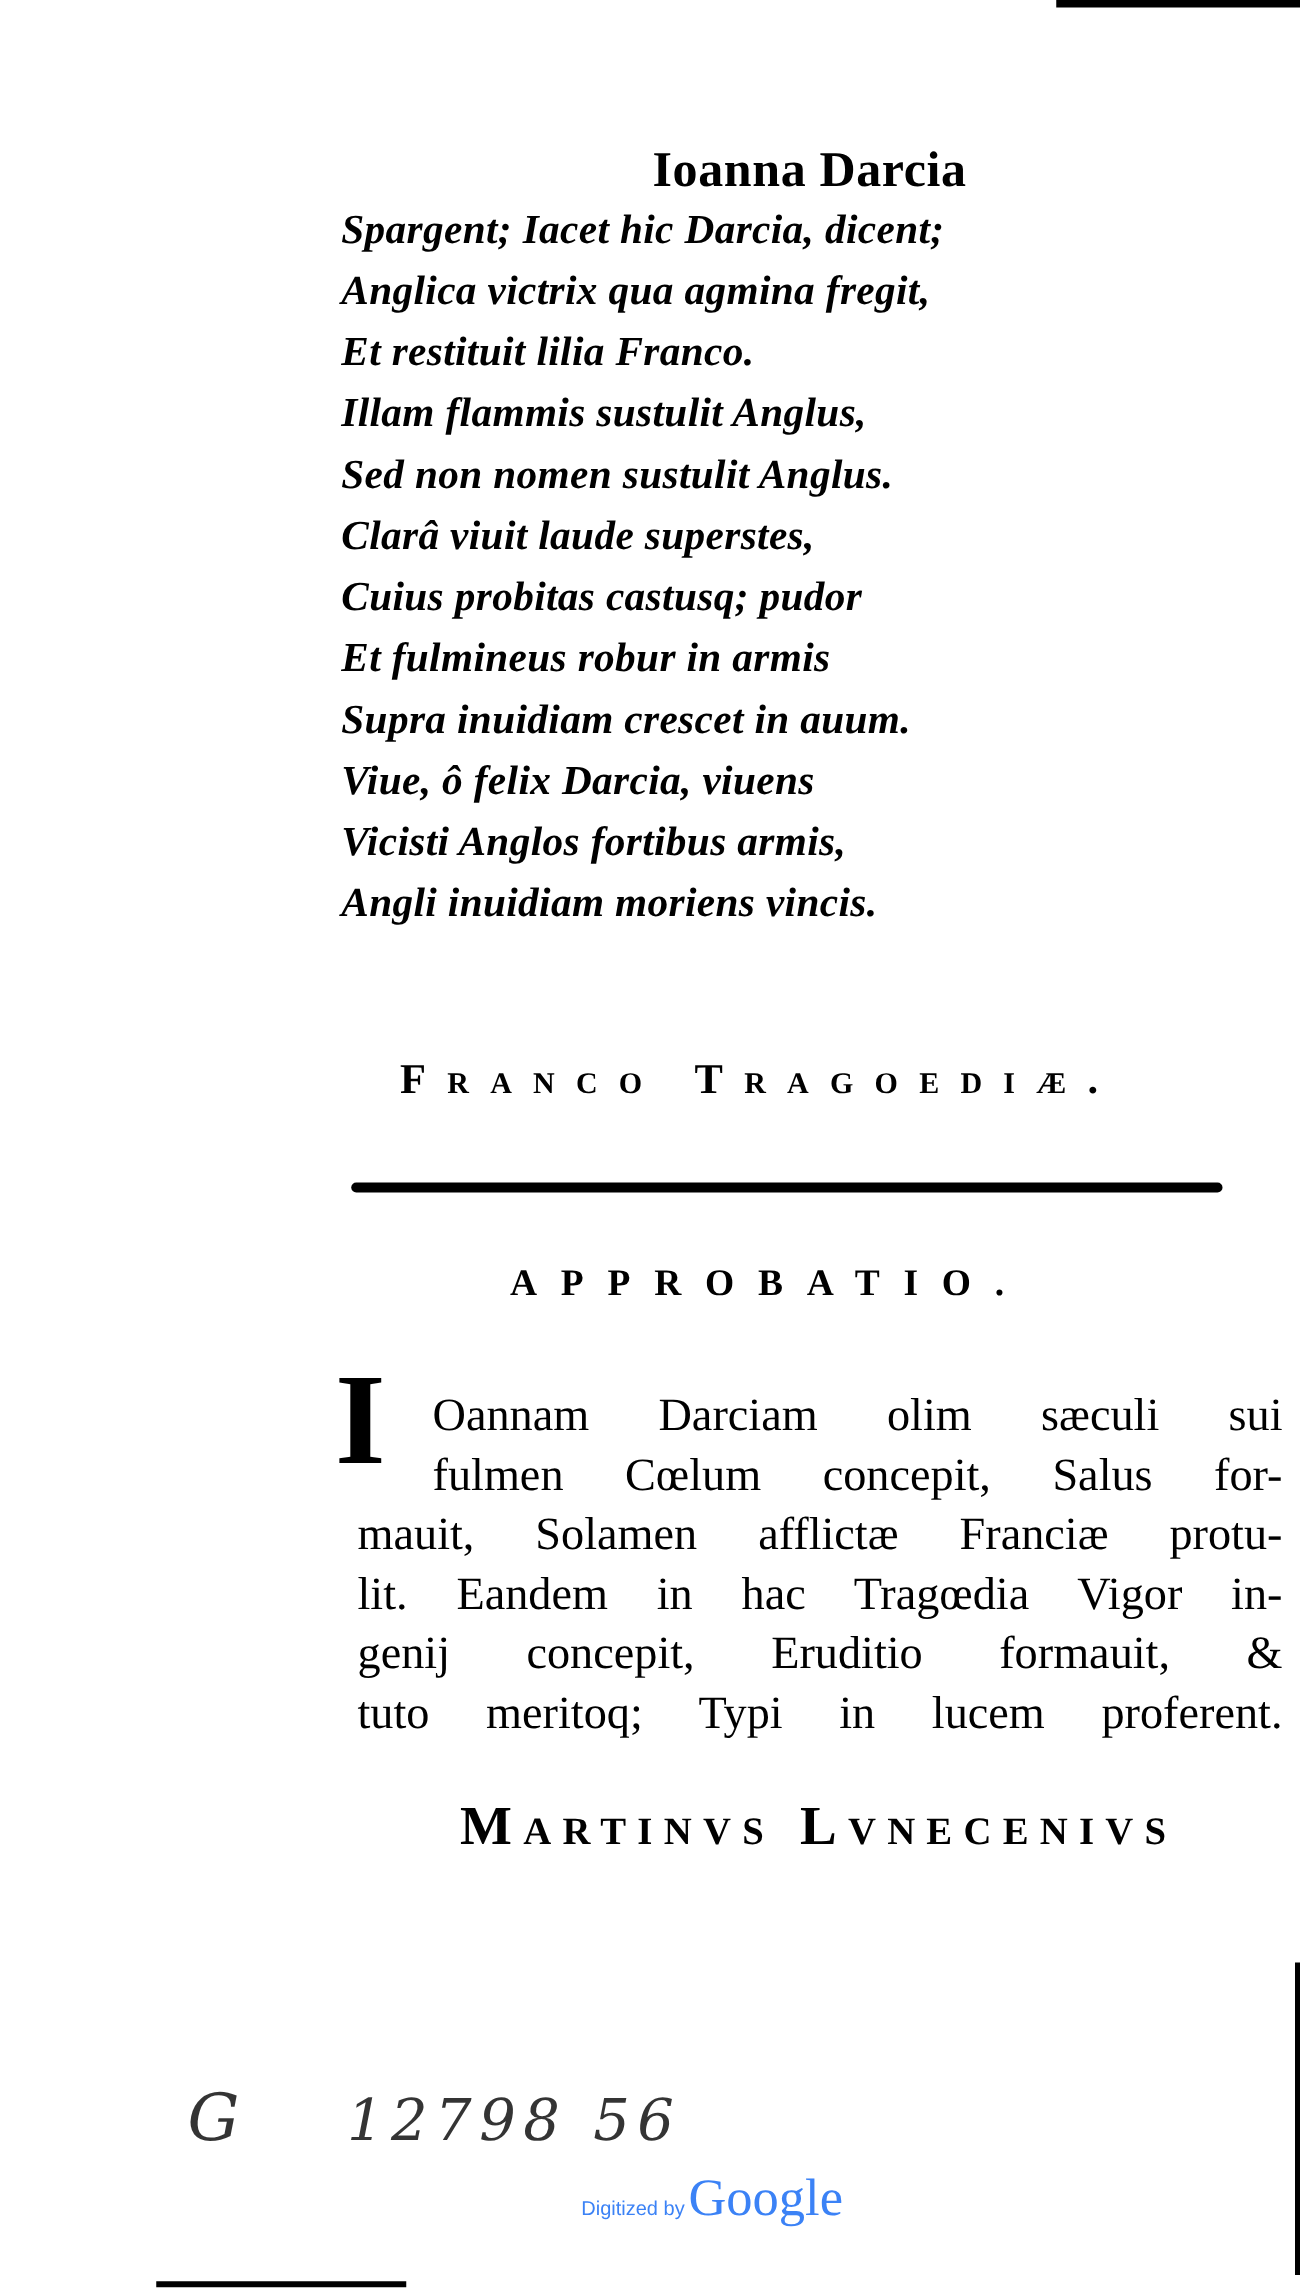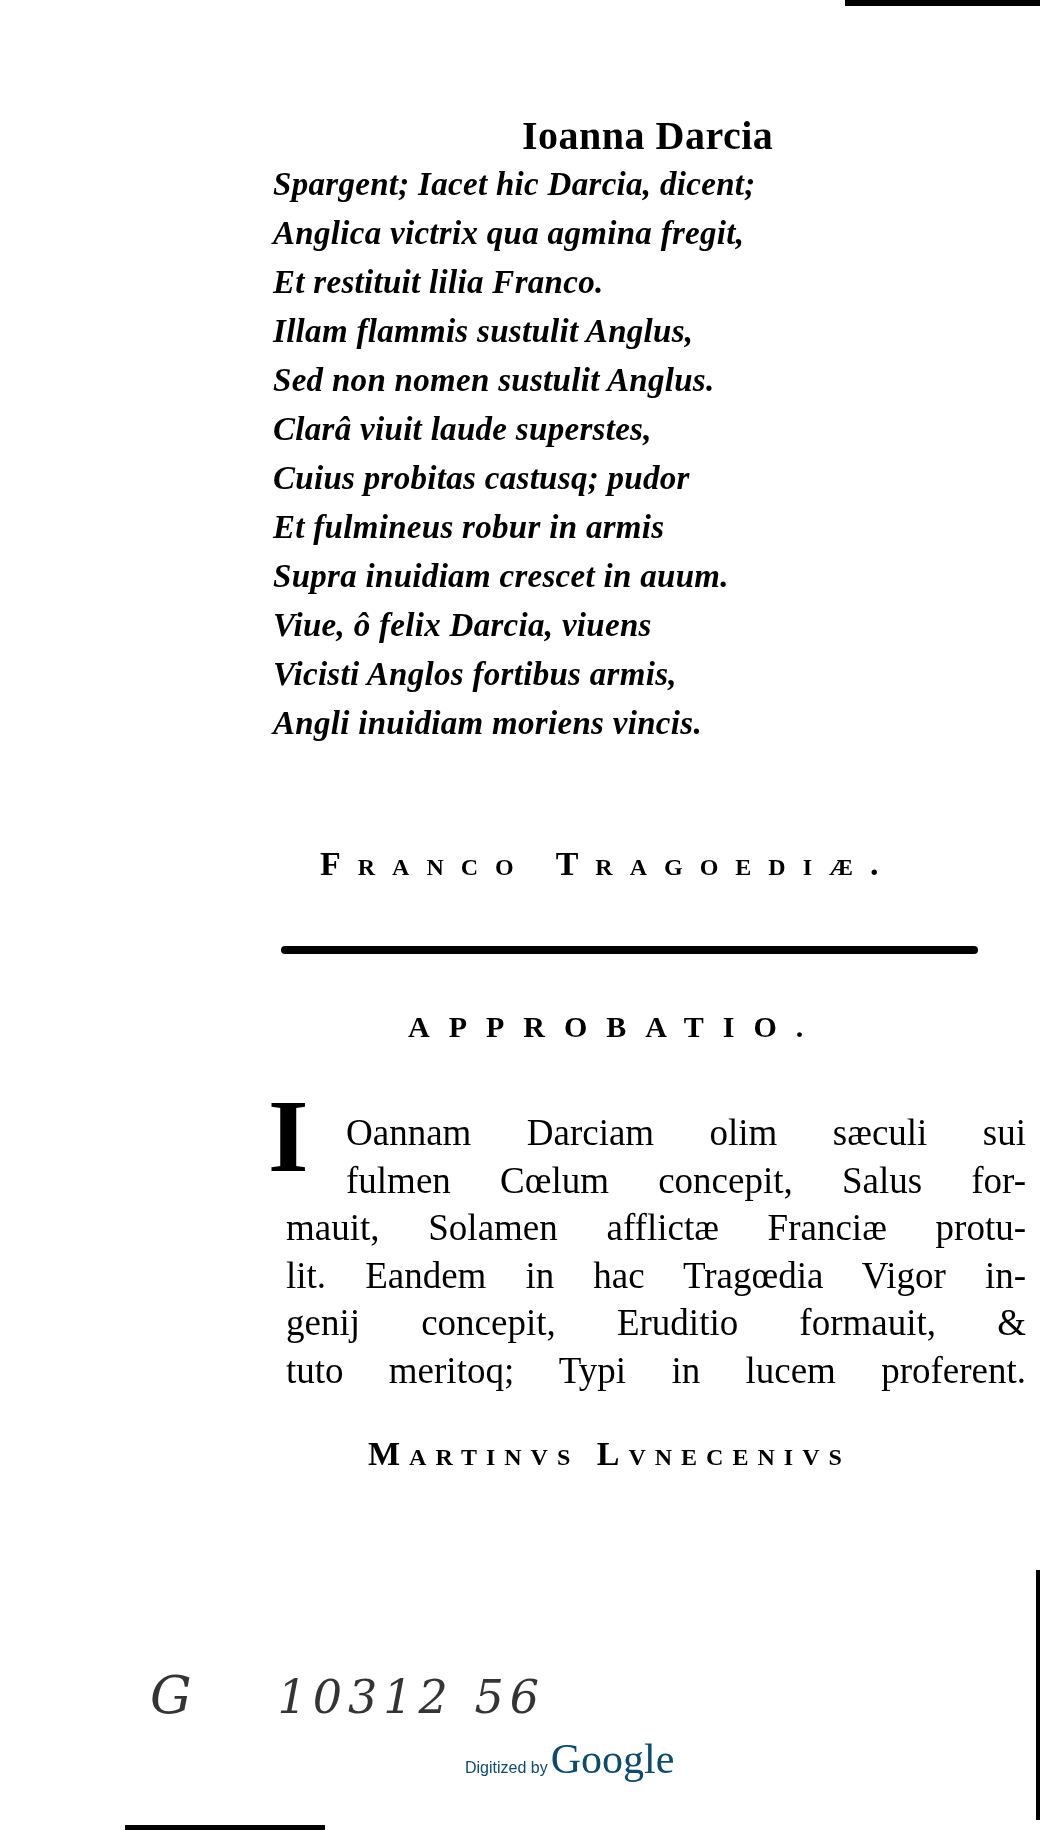--- a/index.html
+++ b/index.html
@@ -47,39 +47,39 @@
     margin: 14px; padding: 0; list-style: none;
   }
   .body-lines li {
     height: 47.5px; line-height: 47.5px; font-size: 37px;
     white-space: nowrap; text-align: justify; text-align-last: justify;
   }
   .body-lines li.indent { padding-left: 60px; }
   .body-lines li.last { text-align-last: left; }
   .signer {
     position: absolute; left: 368px; top: 1435px;
-    font-size: 34px; font-weight: bold; letter-spacing: 9px;
+    font-size: 44px; font-weight: bold; letter-spacing: 9px;
     font-variant: small-caps; white-space: nowrap;
   }
   .office {
     position: absolute; left: 420px; top: 1483px;
     font-size: 30px; font-style: italic; font-weight: bold;
     white-space: nowrap; line-height: 50px;
   }
   .office span { display: block; }
   .handwriting {
     position: absolute; left: 150px; top: 1665px;
     font-family: "DejaVu Serif", serif; font-style: italic;
     font-size: 52px; color: #111; letter-spacing: 6px; opacity: 0.85;
     white-space: nowrap;
   }
   .handwriting .num { margin-left: 80px; font-size: 46px; }
   .watermark {
     position: absolute; left: 465px; top: 1735px;
-    color: #0c4a6e; white-space: nowrap;
+    color: #3b82f6; white-space: nowrap;
     font-family: "Liberation Sans", sans-serif;
   }
   .watermark .small { font-size: 16px; }
   .watermark .big { font-size: 42px; font-family: "Liberation Serif", serif; margin-left: 3px; }
   .edge-right {
     position: absolute; left: 1036px; top: 1570px; width: 4px; height: 250px;
     background: #000;
   }
   .edge-top {
     position: absolute; left: 845px; top: 0; width: 195px; height: 6px; background: #000;
@@ -125,21 +125,21 @@
     <li>mauit, Solamen afflictæ Franciæ protu-</li>
     <li>lit. Eandem in hac Tragœdia Vigor in-</li>
     <li>genij concepit, Eruditio formauit, &amp;</li>
     <li>tuto meritoq; Typi in lucem proferent.</li>
   </ul>
 
   <div class="signer">Martinvs Lvnecenivs</div>
 
 
   <div class="handwriting">
-    <span>G</span><span class="num">10312 56</span>
+    <span>G</span><span class="num">12798 56</span>
   </div>
 
   <div class="watermark">
     <span class="small">Digitized by</span><span class="big">Google</span>
   </div>
 
   <div class="edge-right"></div>
   <div class="edge-bottom"></div>
 </div>
 

